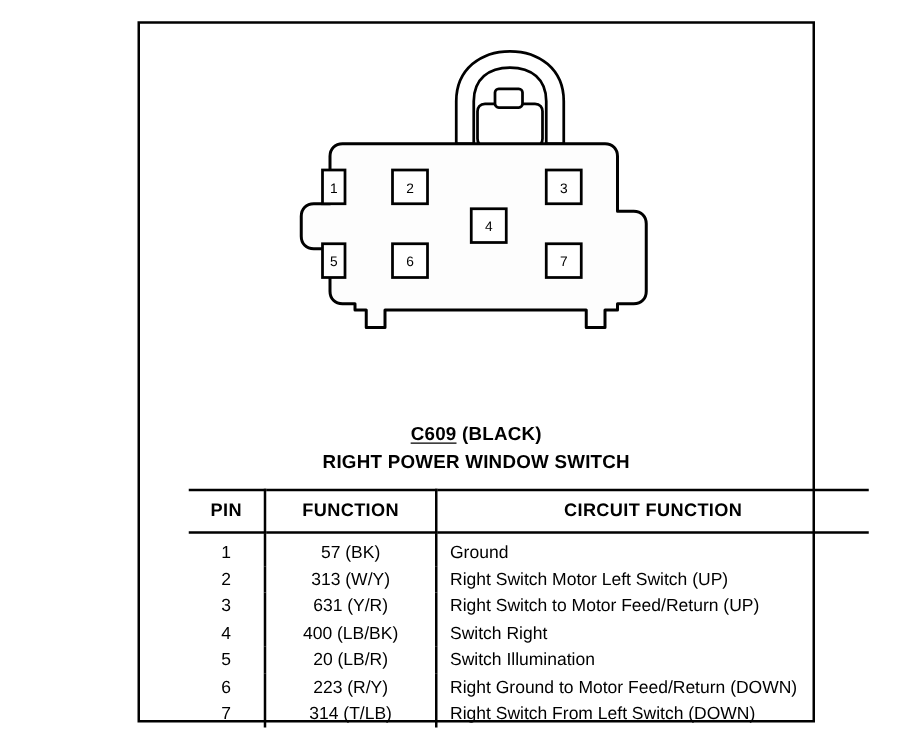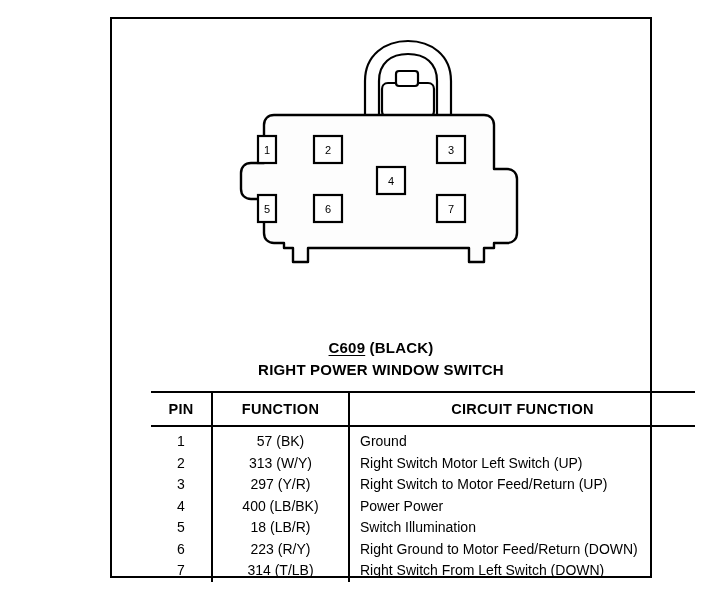--- a/index.html
+++ b/index.html
@@ -218,31 +218,31 @@
         <td class="cell-circ vline-right">57 (BK)</td>
         <td class="cell-func">Ground</td>
       </tr>
       <tr>
         <td class="cell-pin vline-right">2</td>
         <td class="cell-circ vline-right">313 (W/Y)</td>
         <td class="cell-func">Right Switch Motor Left Switch (UP)</td>
       </tr>
       <tr>
         <td class="cell-pin vline-right">3</td>
-        <td class="cell-circ vline-right">297 (Y/R)</td>
+        <td class="cell-circ vline-right">631 (Y/R)</td>
         <td class="cell-func">Right Switch to Motor Feed/Return (UP)</td>
       </tr>
       <tr>
         <td class="cell-pin vline-right">4</td>
         <td class="cell-circ vline-right">400 (LB/BK)</td>
-        <td class="cell-func">Power Power</td>
+        <td class="cell-func">Switch Right</td>
       </tr>
       <tr>
         <td class="cell-pin vline-right">5</td>
-        <td class="cell-circ vline-right">18 (LB/R)</td>
+        <td class="cell-circ vline-right">20 (LB/R)</td>
         <td class="cell-func">Switch Illumination</td>
       </tr>
       <tr>
         <td class="cell-pin vline-right">6</td>
         <td class="cell-circ vline-right">223 (R/Y)</td>
         <td class="cell-func">Right Ground to Motor Feed/Return (DOWN)</td>
       </tr>
       <tr>
         <td class="cell-pin vline-right">7</td>
         <td class="cell-circ vline-right">314 (T/LB)</td>

